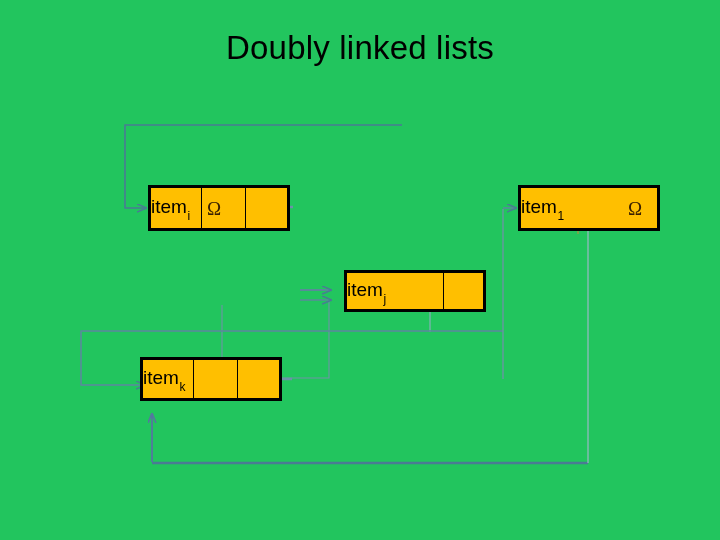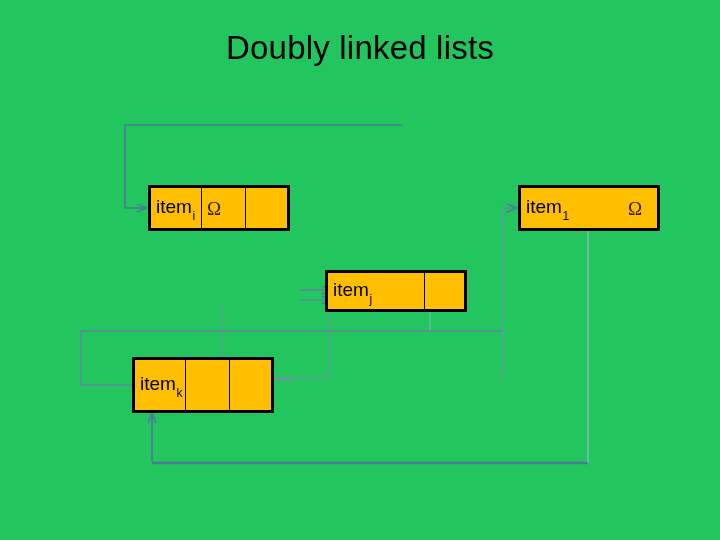--- a/index.html
+++ b/index.html
@@ -58,21 +58,20 @@
     overflow: hidden;
   }
   .cell + .cell {
     border-left: 1.5px solid #000000;
   }
   .label {
     font-family: "Liberation Sans", sans-serif;
     font-size: 19px;
     color: #000000;
     white-space: nowrap;
-    padding-left: 5px;
     line-height: 1;
   }
   .label .sub {
     font-size: 12px;
     vertical-align: sub;
     position: relative;
     top: 3px;
     left: 0.5px;
   }
   .glyph {
@@ -87,26 +86,26 @@
   #node-i .c1   { width: 50px; }
   #node-i .c2   { width: 44px; justify-content: flex-start; padding-left: 5px; }
   #node-i .c3   { flex: 1 1 auto; }
 
   
   #node-1       { left: 518px; top: 185px; width: 142px; height: 46px; }
   #node-1 .c1   { width: 92px; }
   #node-1 .c2   { flex: 1 1 auto; justify-content: center; border-left: none; }
 
   
-  #node-j       { left: 325px; top: 270px; width: 142px; height: 42px; }
+  #node-j       { left: 344px; top: 270px; width: 142px; height: 42px; }
   #node-j .c1   { width: 96px; }
   #node-j .c2   { flex: 1 1 auto; }
 
   
-  #node-k       { left: 132px; top: 357px; width: 142px; height: 56px; }
+  #node-k       { left: 140px; top: 357px; width: 142px; height: 44px; }
   #node-k .c1   { width: 50px; }
   #node-k .c2   { width: 44px; }
   #node-k .c3   { flex: 1 1 auto; }
 </style>
 </head>
 <body>
 
 <div id="slide">
 
   <div id="title">Doubly linked lists</div>

